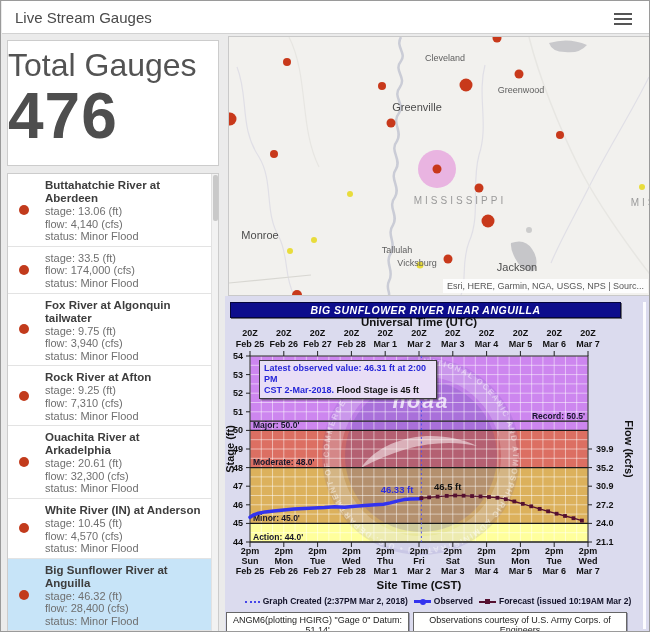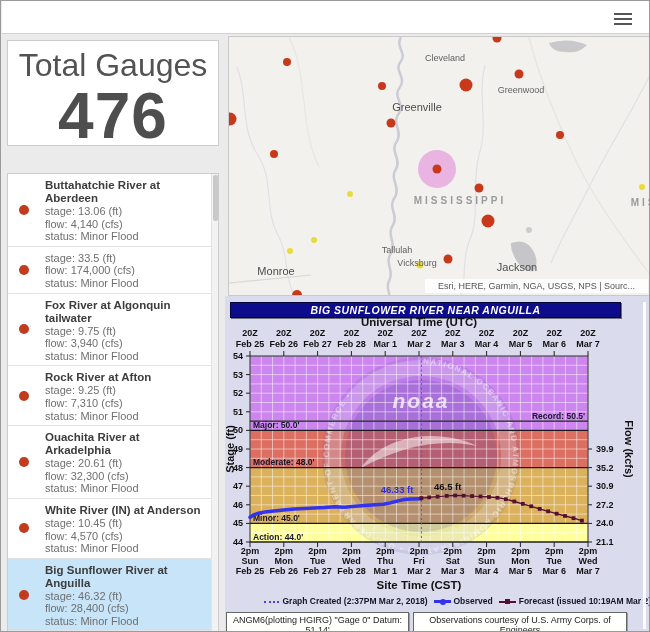--- a/index.html
+++ b/index.html
@@ -5,71 +5,72 @@
   html,body{margin:0;padding:0;background:#dfdfdf;}
   *{box-sizing:border-box;}
   .frame{position:relative;width:650px;height:632px;background:#ebebeb;border:1px solid #9a9a9a;overflow:hidden;
          font-family:"Liberation Sans",sans-serif;}
   
   .hdr{position:absolute;left:1px;top:0;width:648px;height:33px;background:#fff;border-bottom:1px solid #d2d2d2;}
   .hdr-title{position:absolute;left:13px;top:8px;font-size:15px;color:#4a4a4a;}
   .menu-btn{position:absolute;right:16px;top:9px;width:20px;height:16px;cursor:pointer;}
   .menu-btn .bar{display:block;width:18px;height:2px;background:#555;margin:3px 0;}
   
-  .card{position:absolute;left:6px;top:39px;width:212px;height:106px;background:#fff;border:1px solid #cccccc;text-align:center;}
+  .card{position:absolute;left:6px;top:39px;width:212px;height:126px;background:#fff;border:1px solid #cccccc;text-align:left;}
   .card-label{margin-top:6px;font-size:32px;color:#535353;}
   .card-value{margin-top:0px;font-size:64px;font-weight:bold;color:#4e4e4e;line-height:64px;letter-spacing:1px;}
   
   .list{position:absolute;left:6px;top:172px;width:212px;height:459px;background:#fff;border:1px solid #cccccc;overflow:hidden;}
   .list-inner{position:absolute;left:0;top:0;right:7px;}
   .g-item{position:relative;padding:5px 6px 3px 37px;border-bottom:1px solid #e3e3e3;background:#fff;cursor:pointer;}
   .g-item.sel{background:#c7e4f8;}
   .g-dot{position:absolute;left:11px;top:50%;margin-top:-5px;width:10px;height:10px;border-radius:50%;background:#c23b1c;}
   .g-name{font-size:11.5px;font-weight:bold;color:#3d3d3d;line-height:13px;}
   .g-line{font-size:11px;color:#6f6f6f;line-height:12.6px;}
   .scrollbar{position:absolute;right:0;top:0;bottom:0;width:7px;background:#f2f2f2;border-left:1px solid #e2e2e2;}
   .scroll-thumb{position:absolute;top:1px;left:1px;width:5px;height:46px;background:#c9c9c9;border-radius:2px;cursor:pointer;}
   
   .map{position:absolute;left:227px;top:35px;width:423px;height:260px;background:#f2f1ee;border:1px solid #c9c9c9;overflow:hidden;cursor:grab;}
   .map svg{position:absolute;left:0;top:0;}
   .map-label{position:absolute;transform:translate(-50%,-50%);color:#5f5f5f;white-space:nowrap;pointer-events:none;}
   .map-label.small{font-size:9px;}
   .map-label.large{font-size:11px;color:#4c4c4c;}
-  .map-label.state{font-size:10px;color:#9a9a9a;letter-spacing:3px;font-weight:bold;}
-  .attrib{position:absolute;right:2px;bottom:2px;background:rgba(255,255,255,0.85);font-size:9px;color:#565656;padding:2px 13px;}
+  .map-label.state{font-size:10px;color:#9a9a9a;letter-spacing:3px;}
+  .attrib{position:absolute;right:2px;bottom:2px;background:rgba(255,255,255,0.85);font-size:9px;color:#565656;padding:2px 4px;}
   
   .chart{position:absolute;left:224px;top:295px;width:426px;height:337px;background:#dbdbee;overflow:hidden;}
   .chart-edge{position:absolute;right:5px;top:6px;bottom:4px;width:3px;background:rgba(255,255,255,0.9);}
   .c-title{position:absolute;left:5px;top:6px;width:391px;height:16px;background:#0d0d8c;border:1px solid #05053a;
            box-shadow:1px 1px 0 rgba(20,20,20,0.55);color:#ffffff;font-size:10.5px;font-weight:bold;font-style:italic;
            text-align:center;line-height:14px;letter-spacing:0.5px;}
   .c-svg{position:absolute;left:0;top:0;}
   .anno{position:absolute;left:34px;top:64px;width:178px;background:#e9def6;border:1px solid #3a3a3a;
         box-shadow:1.5px 1.5px 0 rgba(40,40,40,0.45);padding:2px 4px;font-size:9px;font-weight:bold;line-height:11px;}
   .anno .blue{color:#2626d8;}
   .anno .black{color:#111111;}
-  .legend{position:absolute;left:0;top:300px;width:426px;display:flex;justify-content:flex-end;align-items:center;gap:6px;
+  .legend{position:absolute;left:0;top:300px;width:426px;display:flex;justify-content:center;align-items:center;gap:6px;
           font-size:8.5px;font-weight:bold;color:#14142a;white-space:nowrap;}
   .sw{display:inline-block;vertical-align:middle;}
   .sw-dotted{width:15px;border-top:2px dotted #4444e8;margin-right:3px;}
   .sw-line{position:relative;width:17px;height:3px;background:#3333ee;margin-right:3px;}
   .sw-line i{position:absolute;left:6px;top:-1.5px;width:6px;height:6px;border-radius:50%;background:#3333ee;}
   .sw-fline{position:relative;width:17px;height:2px;background:#551030;margin-right:3px;}
   .sw-fline i{position:absolute;left:6px;top:-2px;width:5px;height:5px;background:#551030;}
   .fnote{position:absolute;top:316px;background:#fffffe;border:1px solid #666;box-shadow:1px 1px 0 #9a9ab0;
          font-size:9px;color:#222;text-align:center;padding:2px 1px;}
   .fnote.f0{left:1px;width:183px;}
   .fnote.f1{left:188px;width:214px;}
 </style>
 </head>
 <body>
 
 <div class="frame">
 
   <div class="hdr">
+    <span class="hdr-title">Live Stream Gauges</span>
     <div class="menu-btn">
       <span class="bar"></span>
       <span class="bar"></span>
       <span class="bar"></span>
     </div>
   </div>
 
   <div class="card">
     <div class="card-label">Total Gauges</div>
     <div class="card-value">476</div>
@@ -163,21 +164,21 @@
         <circle cx="259" cy="184" r="6.5" fill="#c8391b"></circle>
         <circle cx="219" cy="222" r="4.5" fill="#c8391b"></circle>
         <circle cx="68" cy="258" r="5" fill="#c8391b"></circle>
       </svg>
     <div id="mapLabels">
         <span class="map-label state" style="left: 231px; top: 163px;">MISSISSIPPI</span>
         <span class="map-label state" style="left: 448px; top: 165px;">MISSISSIPPI</span>
         <span class="map-label small" style="left: 216px; top: 21px; text-align: center;">Cleveland</span>
         <span class="map-label small" style="left: 292px; top: 53px;">Greenwood</span>
         <span class="map-label large" style="left: 188px; top: 70px;">Greenville</span>
-        <span class="map-label large" style="left: 47px; top: 198px; margin-top: 36px;">Monroe</span>
+        <span class="map-label large" style="left: 31px; top: 198px;">Monroe</span>
         <span class="map-label small" style="left: 168px; top: 213px;">Tallulah</span>
         <span class="map-label small" style="left: 188px; top: 226px;">Vicksburg</span>
         <span class="map-label large" style="left: 288px; top: 230px;">Jackson</span>
       </div>
     <div class="attrib">Esri, HERE, Garmin, NGA, USGS, NPS | Sourc...</div>
   </div>
 
   <div class="chart">
     <svg class="c-svg" id="chartSvg" width="426" height="337">
         <rect x="25" y="60" width="338" height="74.4" fill="#cd86ef"></rect>
@@ -391,20 +392,24 @@
         <rect x="312.766" y="210.99199999999996" width="3.8" height="3.8" fill="#551030"></rect>
         <rect x="321.216" y="213.41000000000003" width="3.8" height="3.8" fill="#551030"></rect>
         <rect x="329.66600000000005" y="215.82799999999992" width="3.8" height="3.8" fill="#551030"></rect>
         <rect x="338.11600000000004" y="218.06" width="3.8" height="3.8" fill="#551030"></rect>
         <rect x="346.56600000000003" y="220.29199999999997" width="3.8" height="3.8" fill="#551030"></rect>
         <rect x="355.016" y="222.71" width="3.8" height="3.8" fill="#551030"></rect>
         <text x="172.02999999999997" y="197.26800000000003" text-anchor="middle" font-size="9.5" font-weight="bold" fill="#2e2ee0">46.33 ft</text>
         <text x="222.73" y="194.29199999999997" text-anchor="middle" font-size="9.5" font-weight="bold" fill="#111111">46.5 ft</text>
       </svg>
     <div class="c-title">BIG SUNFLOWER RIVER NEAR ANGUILLA</div>
+    <div class="anno">
+      <div class="blue">Latest observed value: 46.31 ft at 2:00 PM</div>
+      <div><span class="blue">CST 2-Mar-2018.</span><span class="black">&nbsp;Flood Stage is 45 ft</span></div>
+    </div>
     <div class="legend" id="chartLegend">
         <span><span class="sw sw-dotted"></span><span>Graph Created (2:37PM Mar 2, 2018)</span></span>
         <span><span class="sw sw-line"><i></i></span><span>Observed</span></span>
         <span><span class="sw sw-fline"><i></i></span><span>Forecast (issued 10:19AM Mar 2)</span></span>
       </div>
     <div class="fnote f0">ANGM6(plotting HGIRG) "Gage 0" Datum: 51.14'</div>
     <div class="fnote f1">Observations courtesy of U.S. Army Corps. of Engineers</div>
     <div class="chart-edge"></div>
   </div>
 

